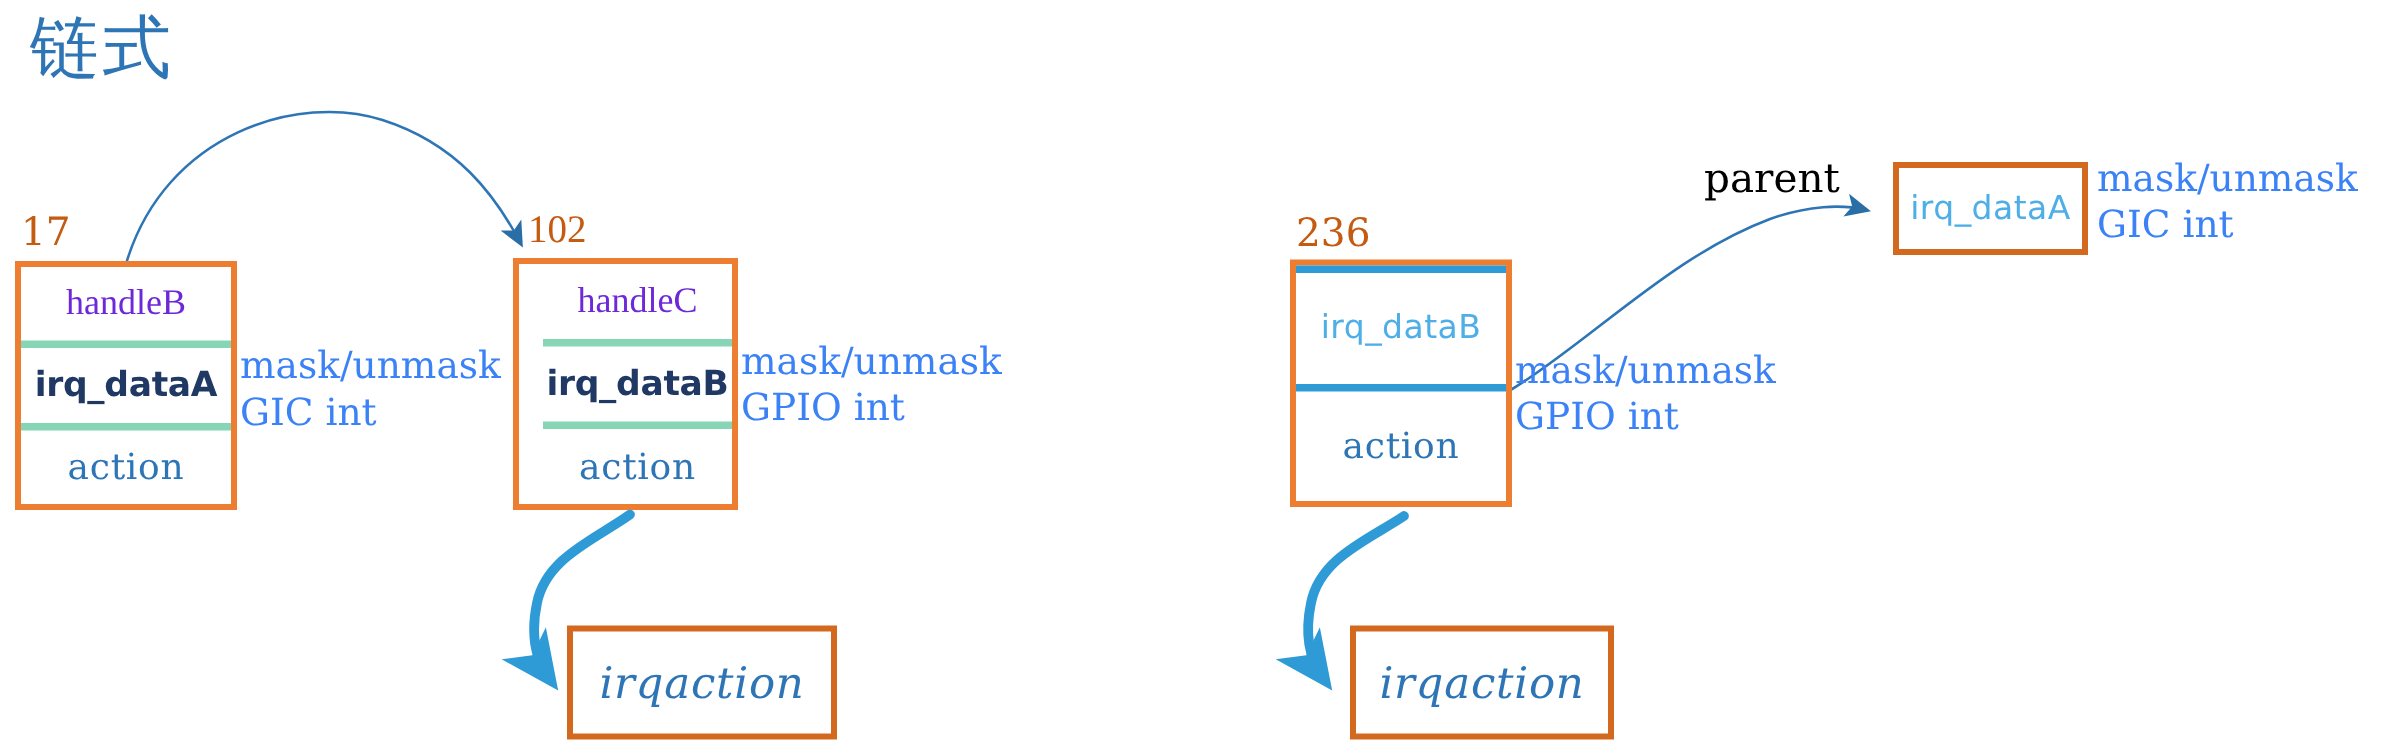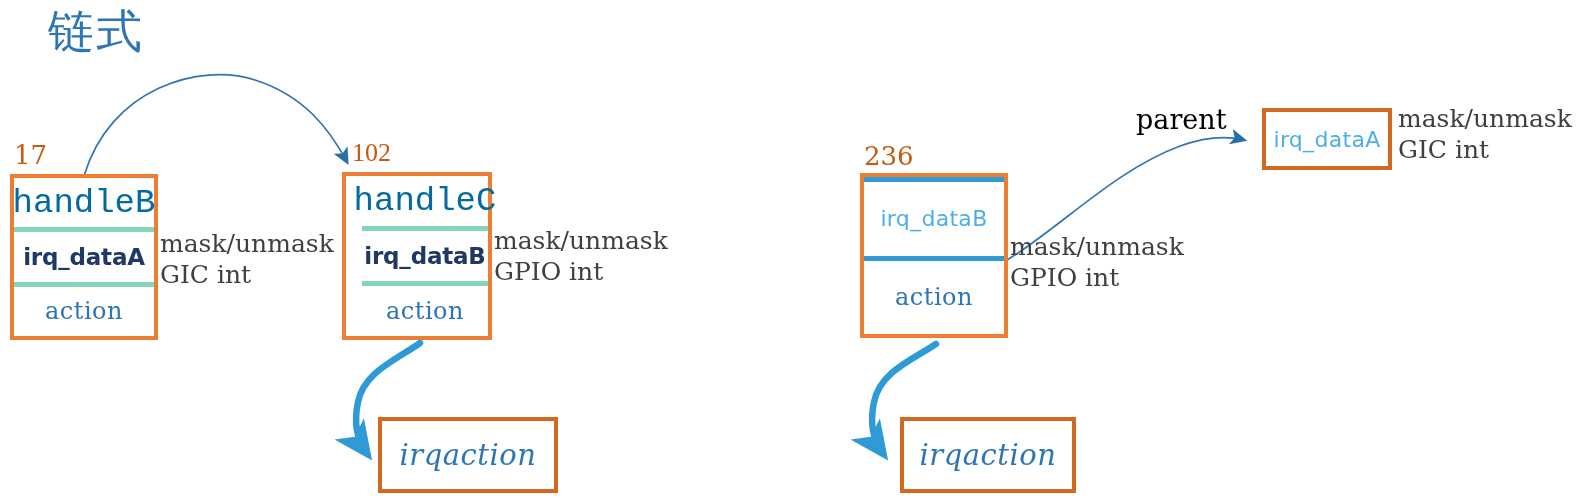--- a/index.html
+++ b/index.html
@@ -60,23 +60,23 @@
     flex: 1 1 0;
     display: flex;
     align-items: center;
     justify-content: center;
     white-space: nowrap;
   }
   .slot.div-green { border-top: 5px solid #86d6b6; }
   .slot.div-blue  { border-top: 5px solid #2e9bd6; }
 
   .txt-handle {
-    color: #0369a1;
-    font-family: Liberation Mono, monospace;
-    font-size: 34px;
+    color: #6d28d9;
+    font-family: Liberation Serif, serif;
+    font-size: 24px;
   }
   .txt-data-mono {
     color: #1f3864;
     font-family: "DejaVu Sans", "Liberation Sans", sans-serif;
     font-weight: bold;
     font-size: 23px;
     letter-spacing: -0.2px;
   }
   .txt-data-light {
     color: #4eaee8;
@@ -106,21 +106,21 @@
   .txt-irqaction {
     color: #2e75b6;
     font-family: "DejaVu Serif", "Liberation Serif", serif;
     font-size: 29px;
     letter-spacing: 0.5px;
   }
 
   
   .annot {
     position: absolute;
-    color: #404040;
+    color: #3b82f6;
     font-family: "DejaVu Serif", "Liberation Serif", serif;
     font-size: 25px;
     line-height: 1.23;
     white-space: nowrap;
   }
   .annot span { display: block; }
 
   .edge-label {
     position: absolute;
     color: #000000;
@@ -148,21 +148,21 @@
 
     <path d="M 84,176 C 110,88 200,62 255,80 C 305,96 330,130 347,162" fill="none" stroke="#2e75b6" stroke-width="1.7" marker-end="url(#ah-thin)"></path>
 
     <path d="M 420,343 C 396,360 364,372 358,402 C 353,426 358,441 366,452" fill="none" stroke="#2e9bd6" stroke-width="6.5" stroke-linecap="round" marker-end="url(#ah-thick)"></path>
 
     <path d="M 968,280 C 1040,252 1100,176 1180,146 C 1205,137 1228,136 1244,140" fill="none" stroke="#2e75b6" stroke-width="1.7" marker-end="url(#ah-thin)"></path>
 
     <path d="M 936,344 C 912,360 880,372 874,402 C 869,426 874,441 882,452" fill="none" stroke="#2e9bd6" stroke-width="6.5" stroke-linecap="round" marker-end="url(#ah-thick)"></path>
   </svg>
 
-  <div class="section-title" style="left:20px; top:8px;margin-left:28px;">链式</div>
+  <div class="section-title" style="left:20px; top:8px;">链式</div>
 
   <div class="irq-num" style="left:14px; top:142px;">17</div>
 
   <div class="desc-box" style="left:10px; top:174px; width:148px; height:166px;">
     <div class="slot">
       <span class="txt-handle">handleB</span>
     </div>
     <div class="slot div-green">
       <span class="txt-data-mono">irq_dataA</span>
     </div>

